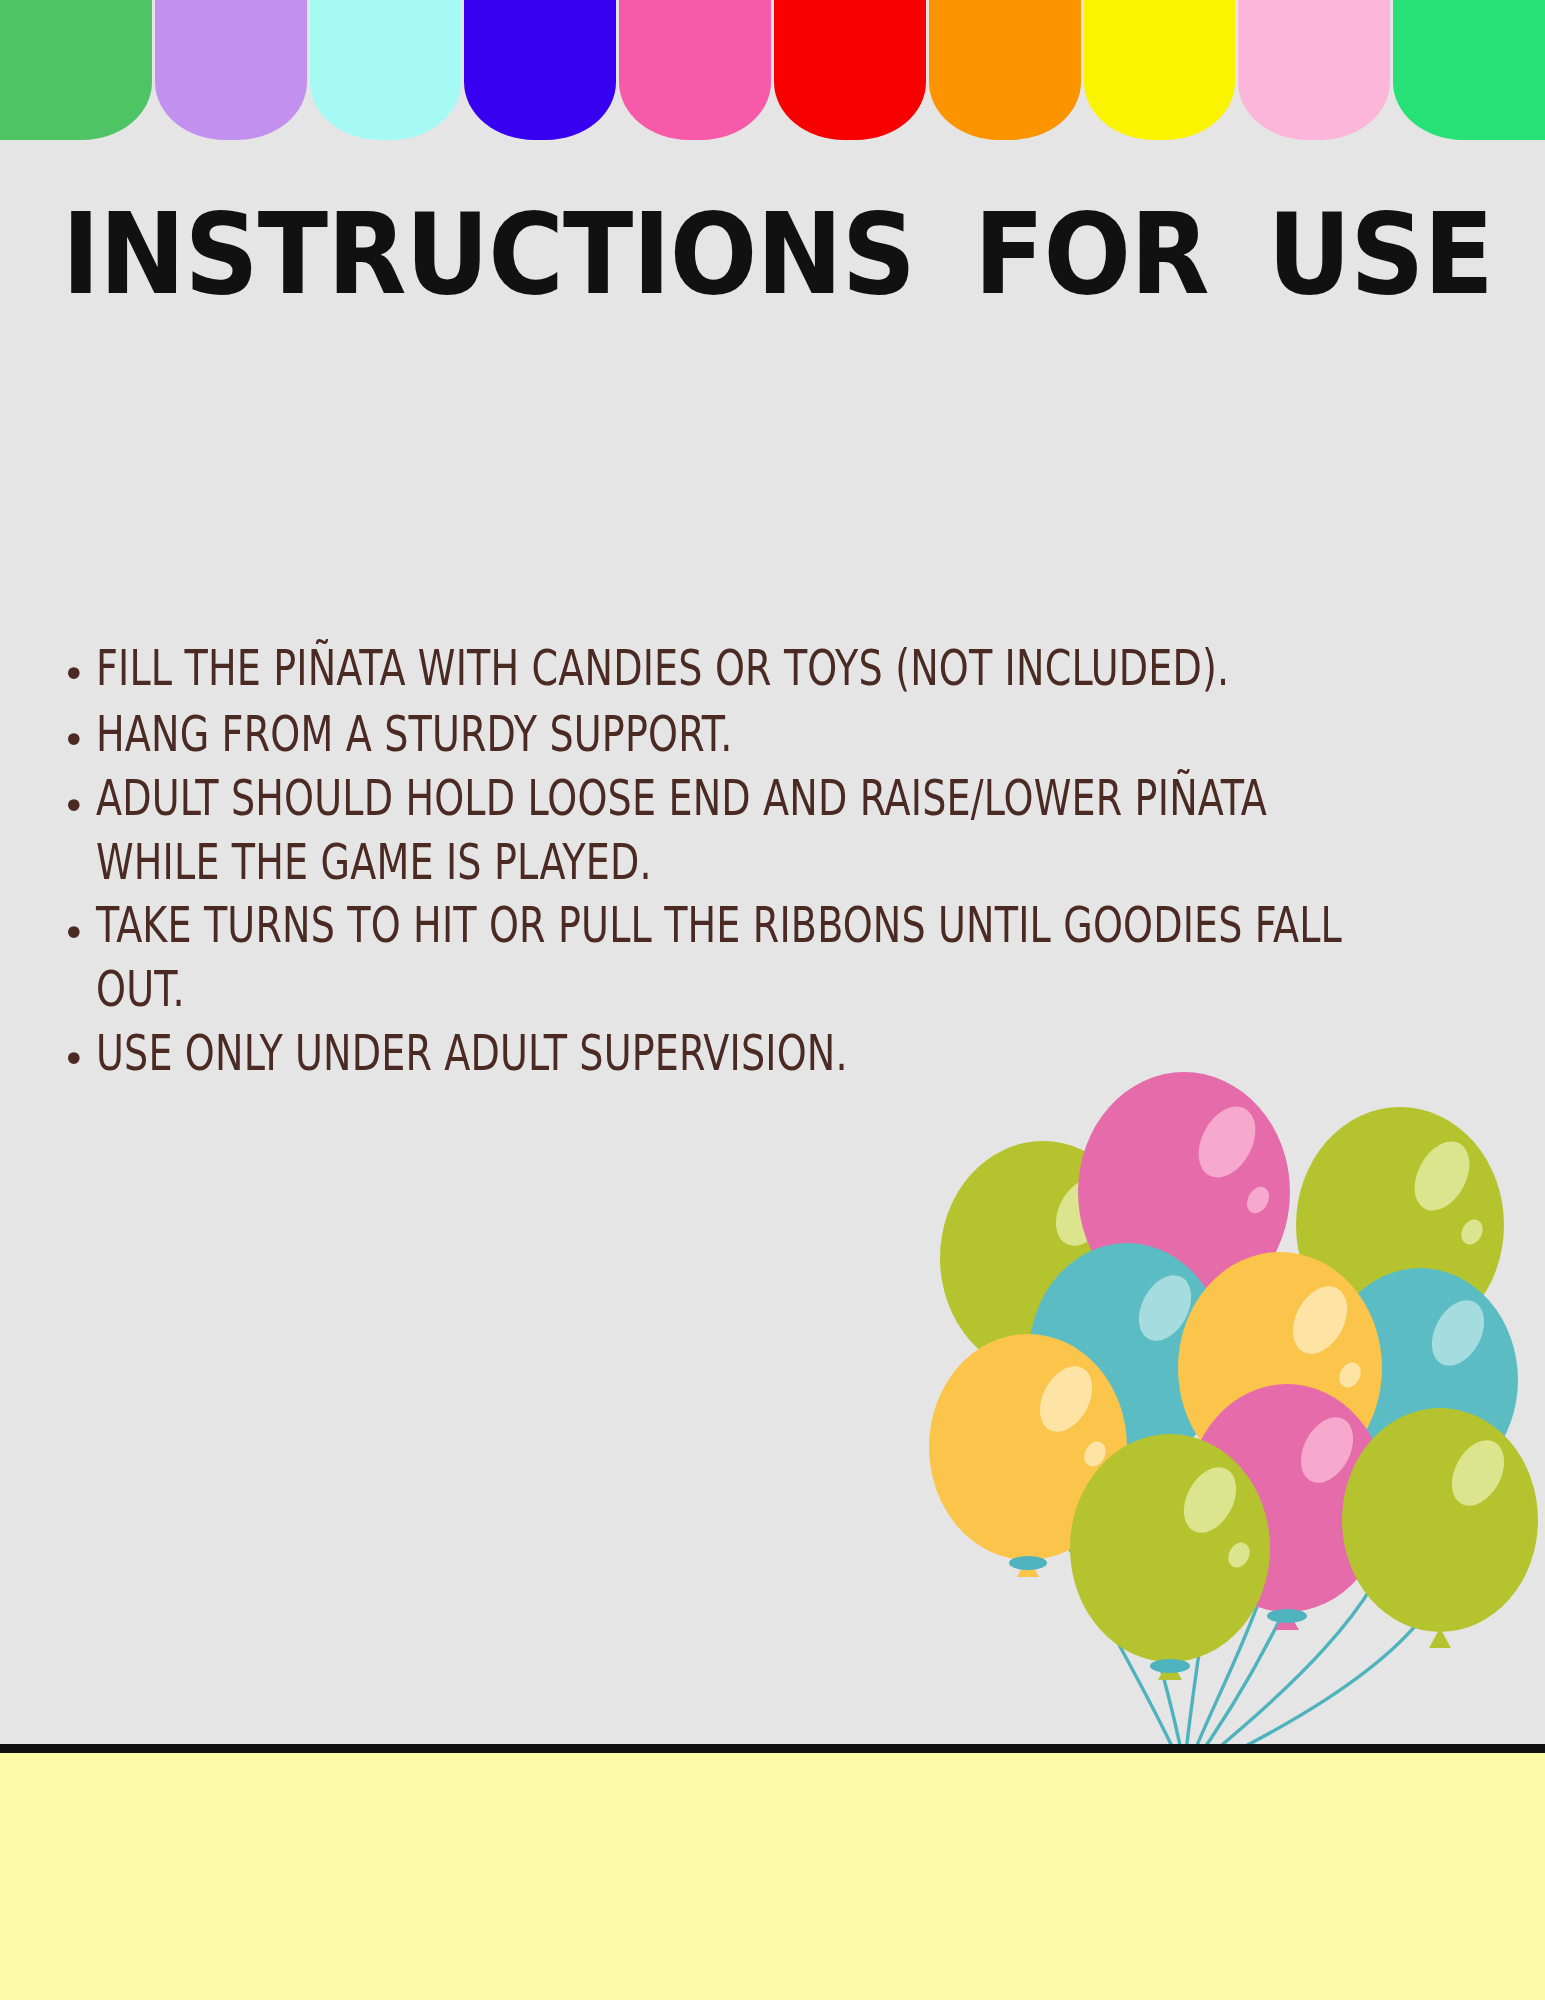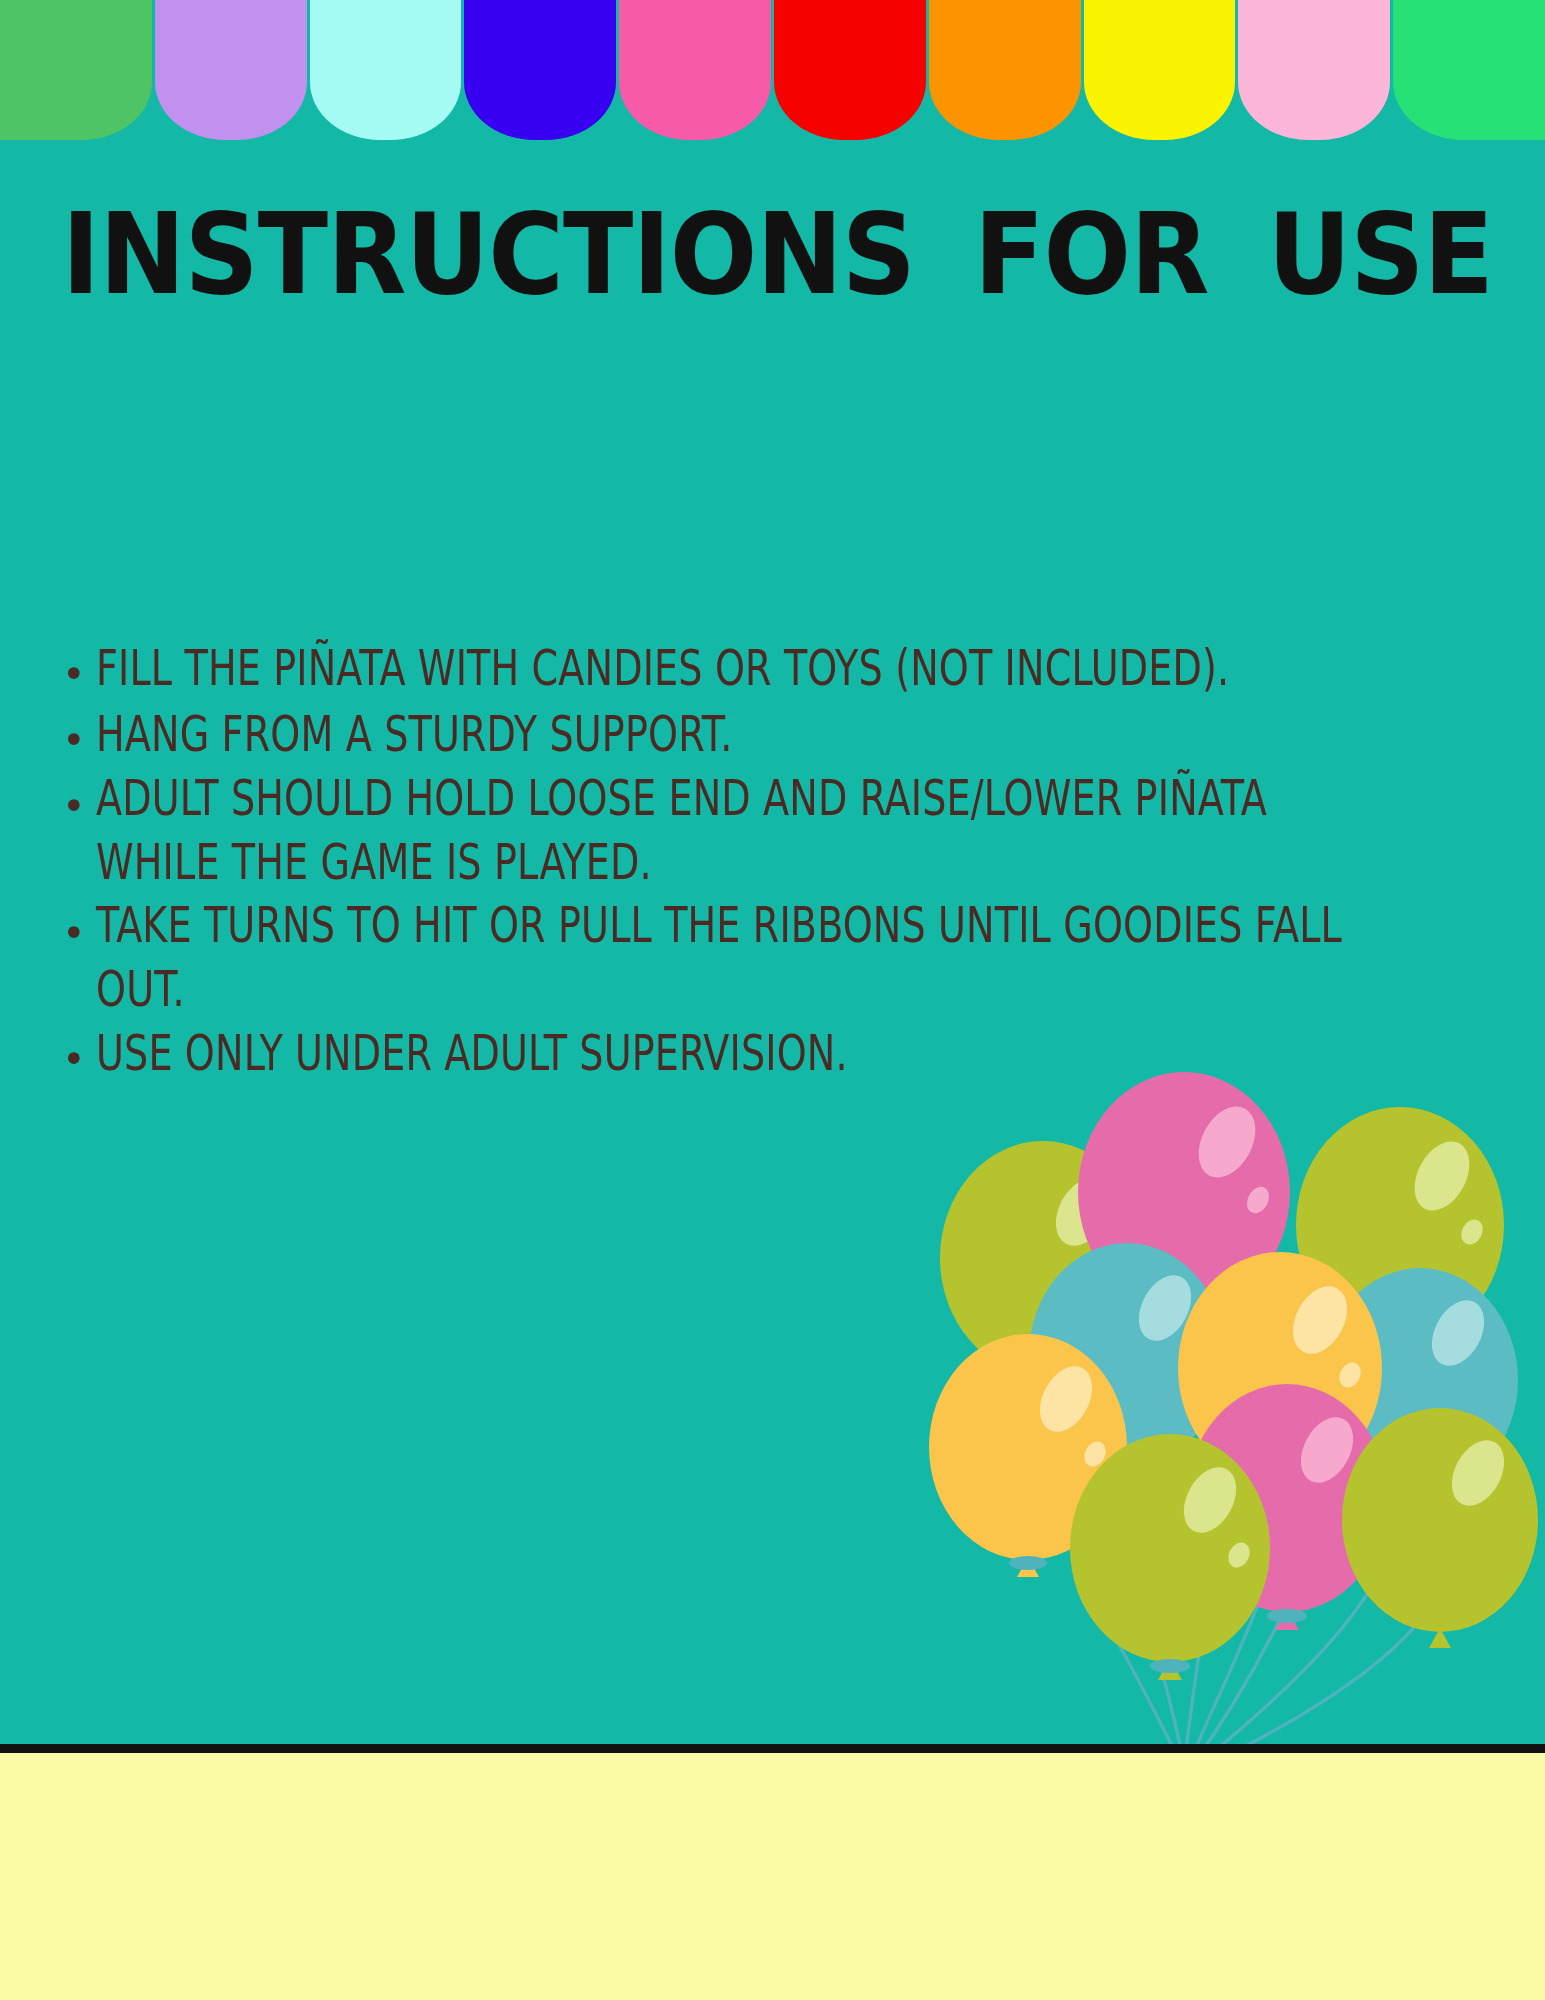--- a/index.html
+++ b/index.html
@@ -3,21 +3,21 @@
 <meta charset="utf-8">
 <style>
   html,body{margin:0;padding:0;}
   body{
     width:1545px;height:2000px;
     background:#ffffff;
     font-family:"DejaVu Sans", sans-serif;
     overflow:hidden;
     position:relative;
   }
-  #page{position:relative;width:1545px;height:2000px;overflow:hidden;background:#14b8a6;}
+  #page{position:relative;width:1545px;height:2000px;overflow:hidden;background:#e5e5e5;}
 
   
   #bunting{
     position:absolute;left:0;top:0;width:1545px;height:140px;
     display:flex;
   }
   .bunt{
     flex:1 1 0;
     height:140px;
     margin-right:3px;

